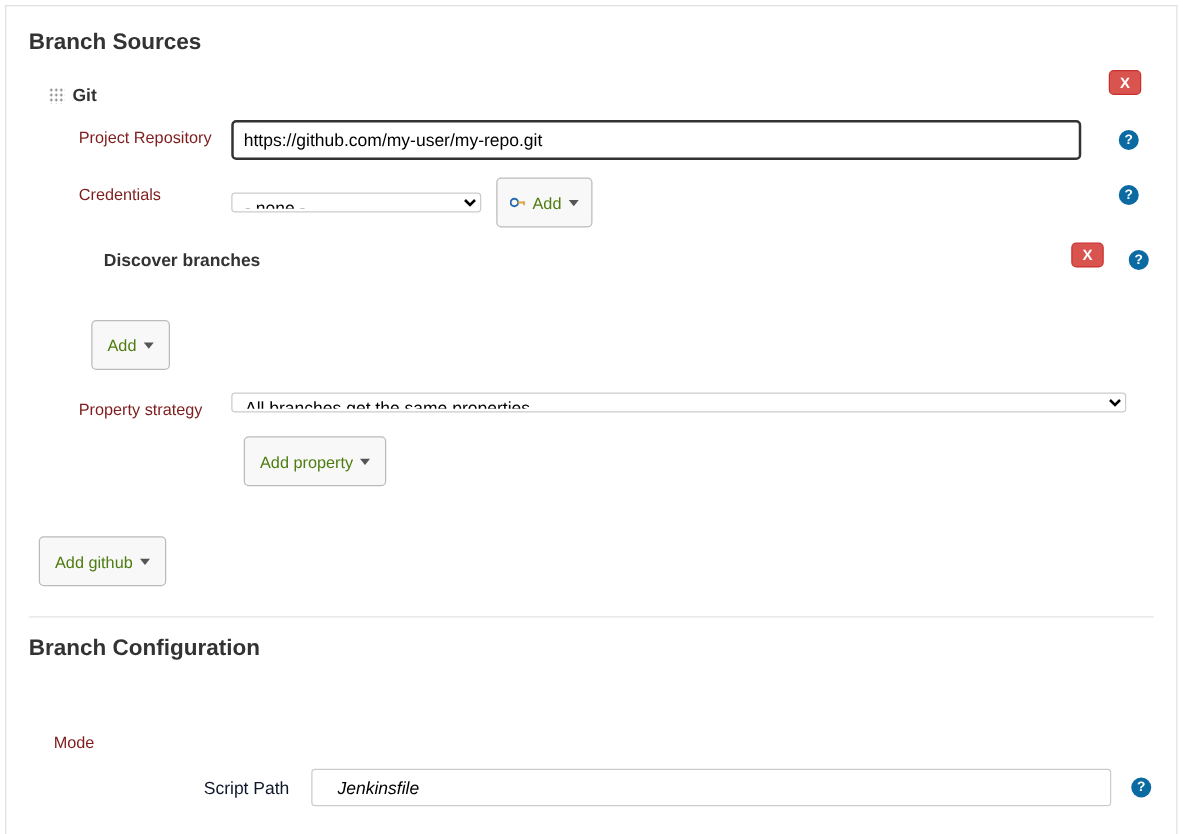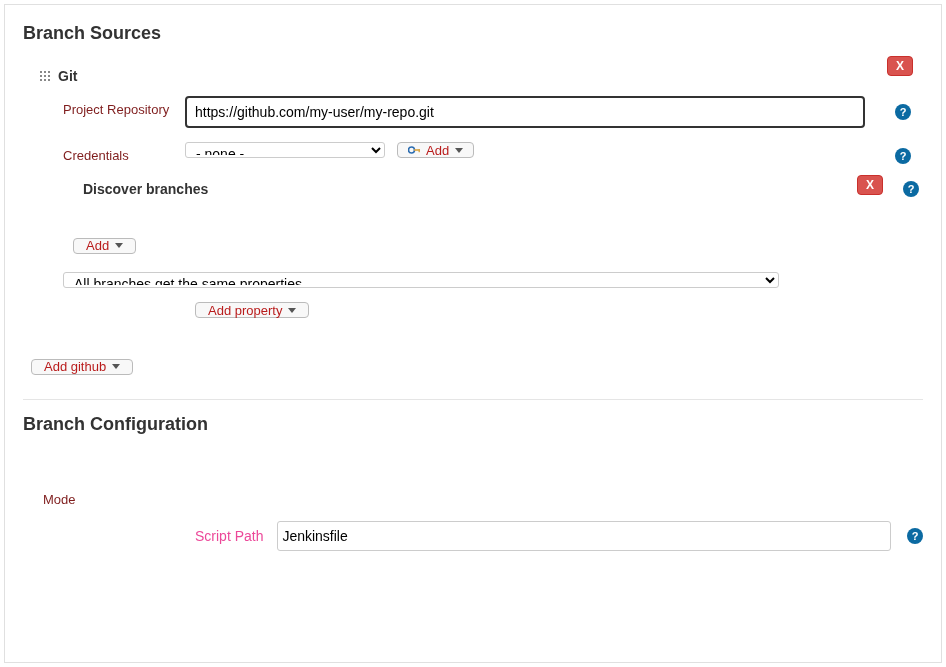--- a/index.html
+++ b/index.html
@@ -97,46 +97,47 @@
     height: 32px;
     padding: 4px 8px;
     border: 2px solid #333;
     border-radius: 4px;
     font-size: 14px;
     outline: none;
   }
   .text-input-normal {
     width: 640px;
     height: 30px;
-    padding: 4px 4px;
+    padding: 4px 20px;
     border: 1px solid #ccc;
     border-radius: 3px;
     font-size: 14px;
+    font-style: italic;
   }
   .select {
     height: 16px;
     border: 1px solid #ccc;
     border-radius: 3px;
     background: #fff;
     padding: 2px 6px;
     font-size: 14px;
   }
   .select-credentials { width: 200px; }
   .select-strategy { width: 716px; }
   .select-mode { width: 784px; }
   .btn {
     display: inline-flex;
     align-items: center;
-    height: 16px;
+    height: 40px;
     padding: 0 12px;
     border: 1px solid #bbb;
     border-radius: 4px;
     background: #f8f8f8;
     font-size: 13px;
-    color: #b91c1c;
+    color: #4d7c0f;
     cursor: pointer;
     margin-right: 6px;
   }
   .btn-add-cred {
     margin-left: 12px;
     padding: 0 10px;
   }
   .key-icon {
     font-size: 12px;
     margin-right: 4px;
@@ -182,21 +183,21 @@
     right: 40px;
     top: -6px;
   }
   .divider {
     border: none;
     border-top: 1px solid #e5e5e5;
     margin: 24px 0 14px 0;
   }
   .build-row .label { width: 110px; margin-top: 33px; }
   .script-row { margin-left: 120px; margin-top: 14px; display:flex; align-items:center; position:relative;}
-  .script-row .sublabel { width: 86px; font-size:14px; color:#ec4899;margin-left:32px; }
+  .script-row .sublabel { width: 86px; font-size:14px; color:#0f172a; }
 </style>
 </head>
 <body>
 
 <div class="page">
 
   <div class="section-title">Branch Sources</div>
 
   <div class="subsection">
     <button class="delete-btn delete-top">X</button>
@@ -249,20 +250,21 @@
           <div style="margin-top:40px; margin-left:10px;">
             <button class="btn">
               <span>Add</span>
               <span class="caret"></span>
             </button>
           </div>
         </div>
       </div>
 
       <div class="row" style="margin-top:18px;">
+        <div class="label">Property strategy</div>
         <div class="field">
           <select class="select select-strategy">
             <option>All branches get the same properties</option>
           </select>
         </div>
       </div>
 
       <div style="margin-left:132px; margin-top:6px;">
         <button class="btn">
           <span>Add property</span>

